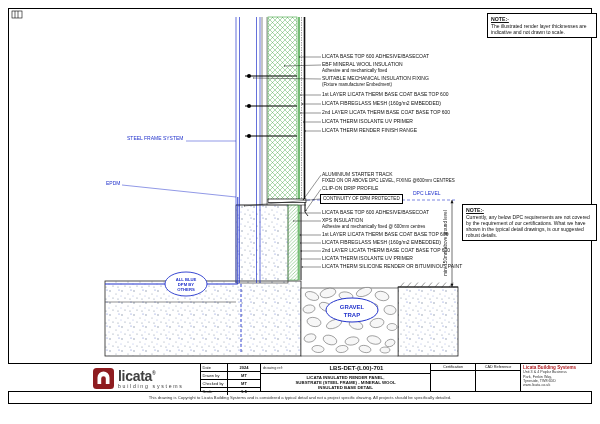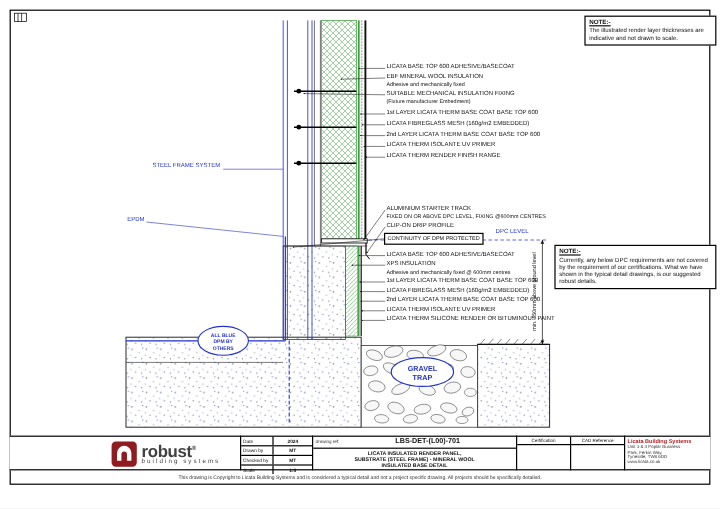--- a/index.html
+++ b/index.html
@@ -290,21 +290,21 @@
   <div class="tb-div" style="left:260px;"></div>
   <div class="tb-div" style="left:430px;"></div>
   <div class="tb-div" style="left:520px;"></div>
 
   <div class="logo">
     <svg width="23" height="23" viewBox="0 0 23 23">
       <rect x="1" y="1" width="21" height="21" rx="3.5" fill="#8e1c20"></rect>
       <path d="M5.5 17 V10.5 a6 6 0 0 1 12 0 V17 H13.8 V11.5 a2.3 2.3 0 0 0 -4.6 0 V17 Z" fill="#fff"></path>
     </svg>
     <div class="logo-text">
-      <div class="word"><span>robust</span><sup>®</sup></div>
+      <div class="word"><span>licata</span><sup>®</sup></div>
       <div class="subw">building systems</div>
     </div>
   </div>
 
   <div class="info">
     <div class="row">
       <div class="lab">Date</div>
       <div class="val">2024</div>
     </div>
     <div class="row">

